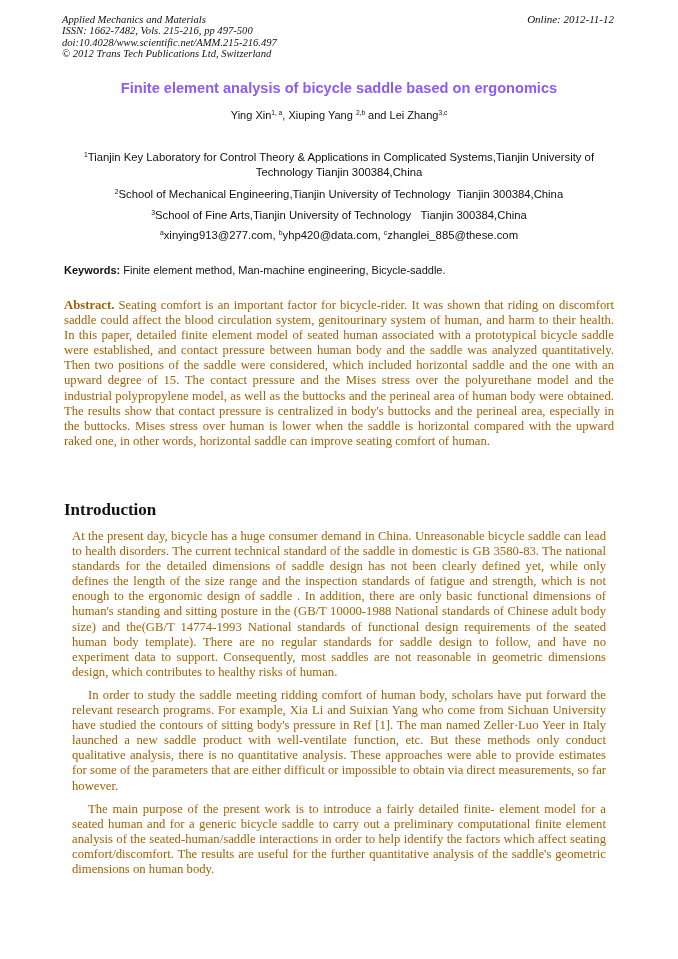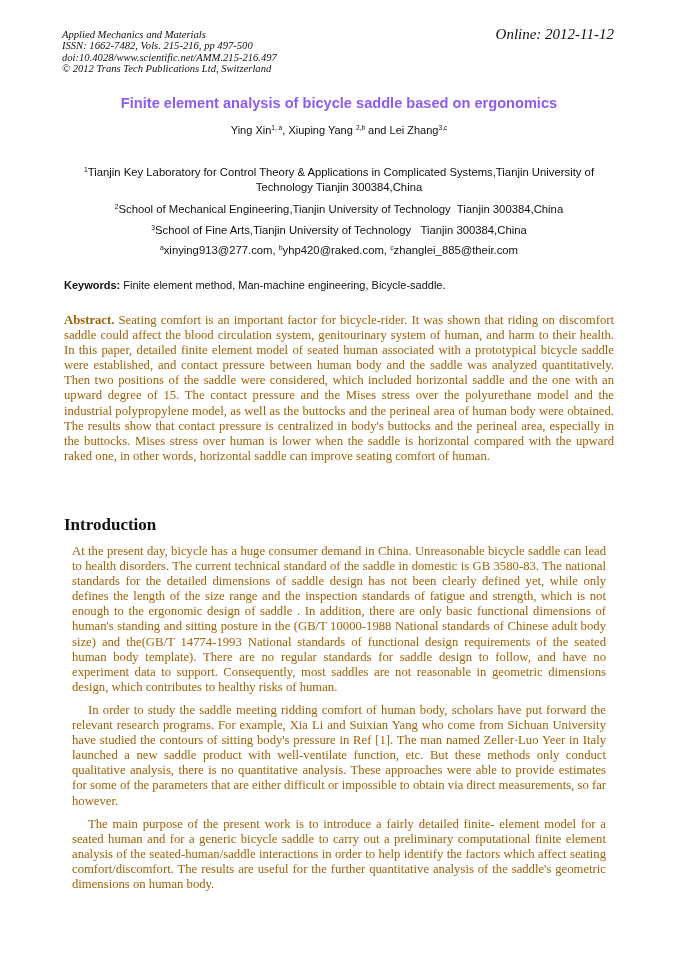--- a/index.html
+++ b/index.html
@@ -9,42 +9,42 @@
   }
   body {
     width: 678px;
     height: 959px;
     position: relative;
     overflow: hidden;
     color: #111111;
   }
   .page {
     position: absolute;
-    left: 0; top: 15px;
+    left: 0; top: 0;
     width: 678px;
     height: 703px;
   }
   .header-left {
     position: absolute;
     left: 62px;
     top: 14px;
     font-family: "Liberation Serif", serif;
     font-style: italic;
     font-size: 10.6px;
     line-height: 11.4px;
     color: #111;
   }
   .header-left div { white-space: nowrap; }
   .header-right {
     position: absolute;
     right: 64px;
     top: 14px;
     font-family: "Liberation Serif", serif;
     font-style: italic;
-    font-size: 15px;
+    font-size: 11px;
     line-height: 11.4px;
     color: #111;
   }
   .title {
     position: absolute;
     left: 0; right: 0;
     top: 80px;
     text-align: center;
     font-family: "Liberation Sans", sans-serif;
     font-weight: bold;
@@ -140,21 +140,21 @@
 
   <div class="authors">
     <span>Ying Xin</span><sup>1, a</sup><span>, </span><span>Xiuping Yang </span><sup>2,b</sup><span> and </span><span>Lei Zhang</span><sup>3,c</sup>
   </div>
 
   <div class="affil affil-1"><sup>1</sup><span>Tianjin Key Laboratory for Control Theory &amp; Applications in Complicated Systems,Tianjin University of Technology  Tianjin 300384,China</span></div>
   <div class="affil affil-2"><sup>2</sup><span style="white-space:pre">School of Mechanical Engineering,Tianjin University of Technology  Tianjin 300384,China</span></div>
   <div class="affil affil-3"><sup>3</sup><span style="white-space:pre">School of Fine Arts,Tianjin University of Technology   Tianjin 300384,China</span></div>
 
   <div class="emails">
-    <sup>a</sup><span style="white-space:pre">xinying913@277.com, </span><sup>b</sup><span style="white-space:pre">yhp420@raked.com, </span><sup>c</sup><span>zhanglei_885@their.com</span>
+    <sup>a</sup><span style="white-space:pre">xinying913@277.com, </span><sup>b</sup><span style="white-space:pre">yhp420@data.com, </span><sup>c</sup><span>zhanglei_885@these.com</span>
   </div>
 
   <div class="keywords">
     <b>Keywords:</b><span> Finite element method, Man-machine engineering, Bicycle-saddle.</span>
   </div>
 
   <div class="body-text abstract">
     <b>Abstract.</b><span> Seating comfort is an important factor for bicycle-rider. It was shown that riding on discomfort saddle could affect the blood circulation system, genitourinary system of human, and harm to their health. In this paper, detailed finite element model of seated human associated with a prototypical bicycle saddle were established, and contact pressure between human body and the saddle was analyzed quantitatively. Then two positions of the saddle were considered, which included horizontal saddle and the one with an upward degree of 15. The contact pressure and the Mises stress over the polyurethane model and the industrial polypropylene model, as well as the buttocks and the perineal area of human body were obtained. The results show that contact pressure is centralized in body's buttocks and the perineal area, especially in the buttocks. Mises stress over human is lower when the saddle is horizontal compared with the upward raked one, in other words, horizontal saddle can improve seating comfort of human.</span>
   </div>
 

